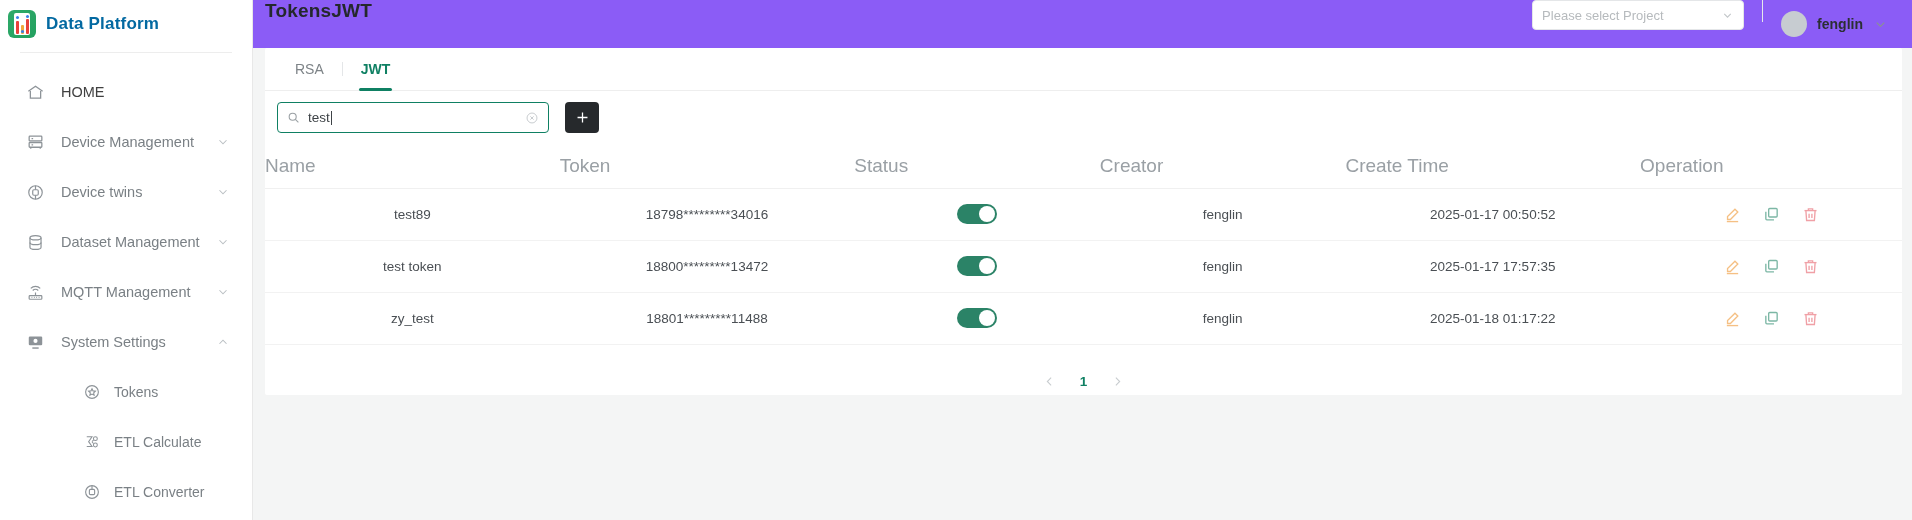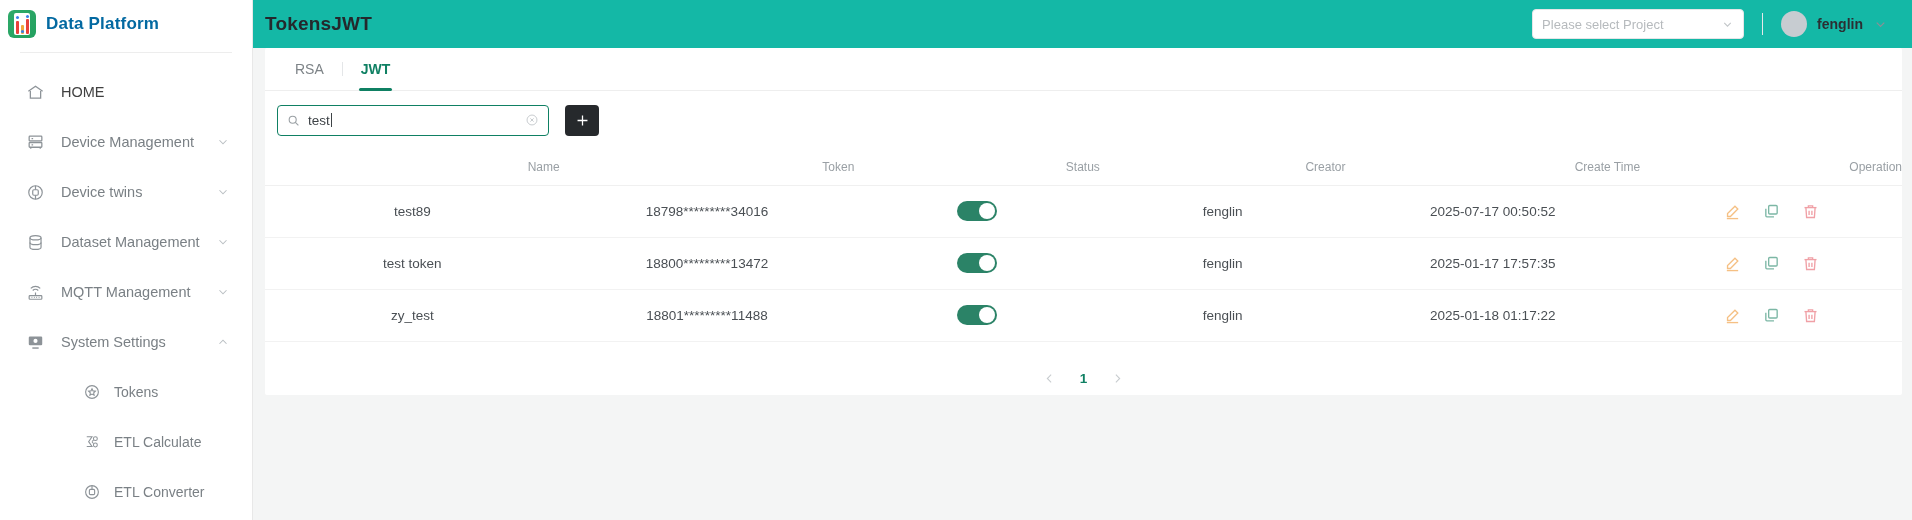--- a/index.html
+++ b/index.html
@@ -54,21 +54,21 @@
   .nav-item .ico { width: 19px; height: 19px; flex: 0 0 19px;
     display: flex; align-items: center; justify-content: center; color: #8d9398; }
   .nav-item .lbl { flex: 1 1 auto; white-space: nowrap; }
   .nav-item .chev { width: 14px; height: 14px; flex: 0 0 14px; color: #b9bec2; }
   .nav-item.home .lbl { color: #404040; }
 
   
   .main { flex: 1 1 auto; height: 520px; display: flex; flex-direction: column;
           background: #f4f5f5; min-width: 0; }
   .topbar {
-    height: 48px; background: #14b8a6; display: flex; align-items: center;
+    height: 48px; background: #8b5cf6; display: flex; 
     padding: 0 24px 0 0; flex: 0 0 48px;
   }
   .page-title {
     font-size: 19px; font-weight: bold; color: #24282c;
     padding-left: 12px; letter-spacing: .2px;
   }
   .topbar-spacer { flex: 1 1 auto; }
   .proj-select {
     width: 212px; height: 28px; background: #fff; border: 1px solid #e4e6e8;
     border-radius: 4px; display: flex; align-items: center;
@@ -113,22 +113,22 @@
            margin-left: 1px; }
   .clear-ico { width: 14px; height: 14px; color: #c4c8cb; flex: 0 0 14px; cursor: pointer; }
   .add-btn {
     width: 34px; height: 31px; background: #26292c; border-radius: 4px;
     display: flex; align-items: center; justify-content: center;
     color: #ffffff; cursor: pointer;
   }
 
   table.grid { width: 100%; border-collapse: collapse; table-layout: fixed; }
   table.grid th {
-    font-size: 12px; color: #9aa0a5; font-weight: normal;
-    padding: 11px 0; text-align: right; border-bottom: 1px solid #f0f0f0;
+    font-size: 19px; color: #9aa0a5; font-weight: normal;
+    padding: 11px 0; text-align: left; border-bottom: 1px solid #f0f0f0;
   }
   table.grid td {
     font-size: 13.5px; color: #4a4f54; text-align: center;
     padding: 15px 0; border-bottom: 1px solid #f2f2f2;
   }
   .col-name { width: 18%; }
   .col-token { width: 18%; }
   .col-status { width: 15%; }
   .col-creator { width: 15%; }
   .col-time { width: 18%; }
@@ -389,21 +389,21 @@
 
           <tr>
             <td>test89</td>
             <td>18798*********34016</td>
             <td>
               <span class="toggle">
                   <span class="knob"></span>
                 </span>
             </td>
             <td>fenglin</td>
-            <td>2025-07-17 00:50:52</td>
+            <td>2025-01-17 00:50:52</td>
             <td>
               <div class="ops">
                 <span class="op-btn op-edit">
                   <svg viewBox="0 0 24 24" width="17" height="17" fill="none" stroke="currentColor" stroke-width="1.9">
                     <path d="M15.5 4.5l4 4L9 19H5v-4z"></path>
                       <path d="M4 22h16"></path>
                   </svg>
                 </span>
                 <span class="op-btn op-copy">
                   <svg viewBox="0 0 24 24" width="17" height="17" fill="none" stroke="currentColor" stroke-width="1.9">

